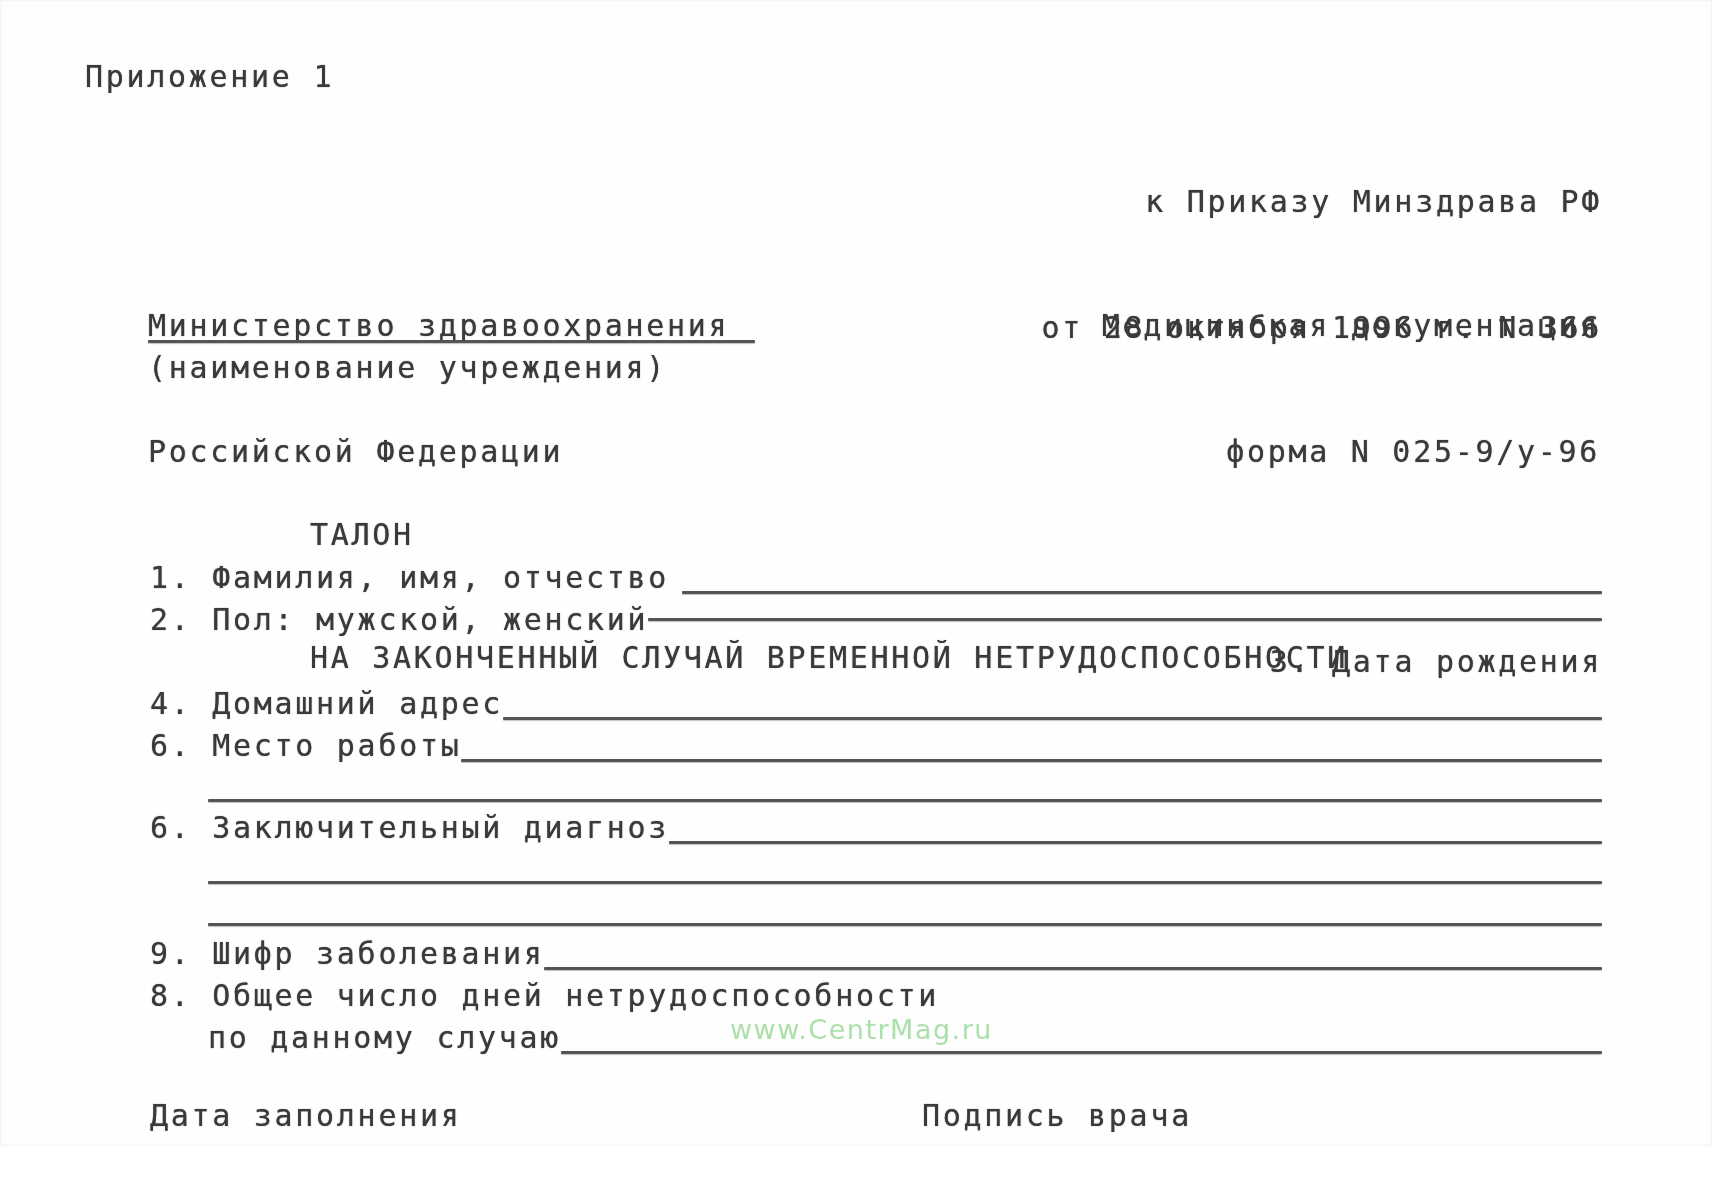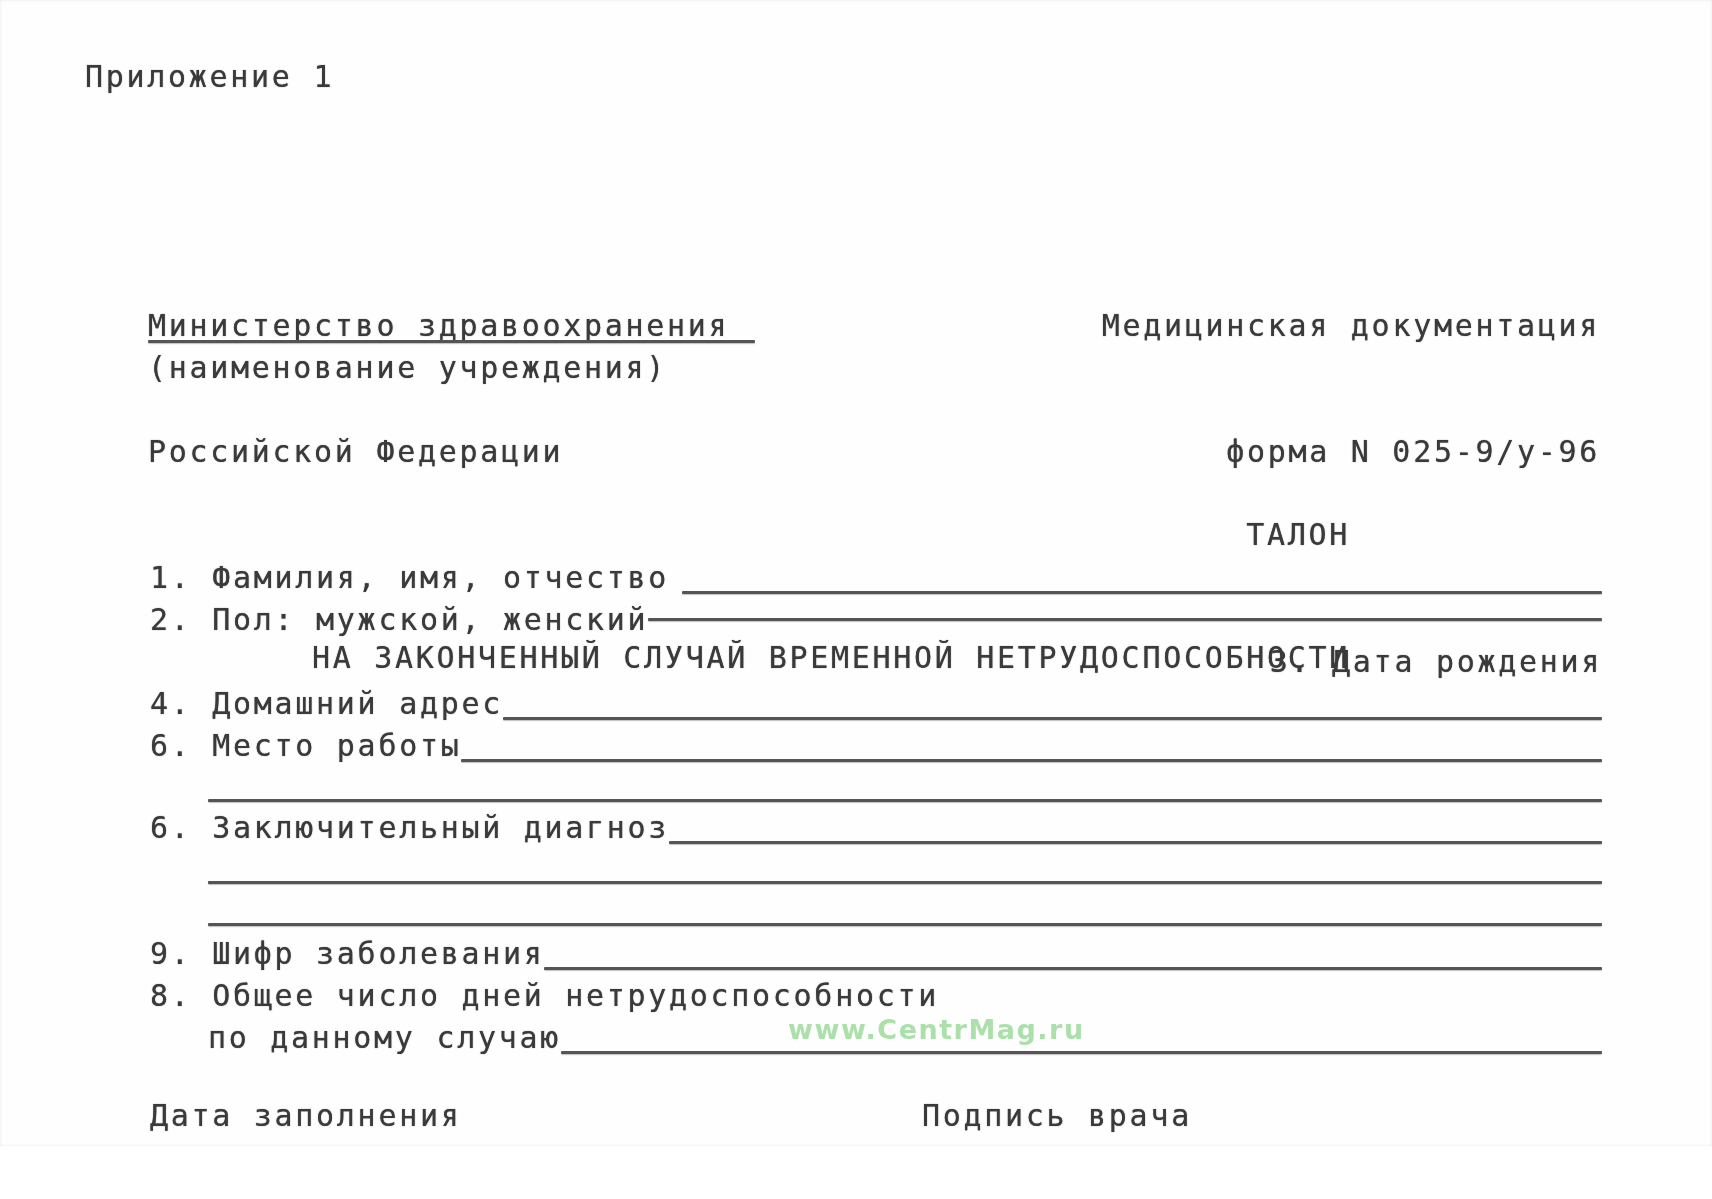--- a/index.html
+++ b/index.html
@@ -19,21 +19,21 @@
     font-family: "DejaVu Sans Mono", "Liberation Mono", monospace;
     font-size: 30px;
     letter-spacing: 2.7px;
     color: #3a3a3a;
     text-shadow: 0 0 1px rgba(58,58,58,0.85);
     white-space: pre;
   }
   .abs { position: absolute; }
   .lh { line-height: 42px; }
   .right { text-align: right; }
-  .center { text-align: right; }
+  .center { text-align: left; }
 
   
   .pos-appendix   { left: 85px;  top: 59px;  }
   .pos-order      { right: 110px; top: 97px;  }
   .pos-ministry   { left: 148px; top: 221px; }
   .pos-doctype    { right: 112px; top: 221px; }
   .pos-instline   { left: 148px; top: 340px; width: 607px; }
   .pos-instcap    { left: 148px; top: 350px; }
   .pos-title      { left: 310px; top: 432px; width: 1040px; line-height: 41px; }
 
@@ -58,36 +58,40 @@
     box-shadow: 0 1px 1px rgba(80,80,80,0.35);
     border-radius: 1px;
   }
   .hline {
     height: 3px;
     background: #555555;
     box-shadow: 0 1px 1px rgba(80,80,80,0.35);
     border-radius: 1px;
   }
   .watermark {
-    left: 788px; top: 1014px;
+    left: 730px; top: 1014px;
     font-family: "DejaVu Sans", "Liberation Sans", sans-serif;
-    font-weight: bold;
+    font-weight: normal;
     font-size: 27px;
     letter-spacing: 1.5px;
     text-shadow: none;
     z-index: 5;
   }
 </style>
 </head>
 <body>
 
 <div class="page">
 
   <div class="mono abs pos-appendix">Приложение 1</div>
 
+  <div class="mono abs right lh pos-order">
+    <div>к Приказу Минздрава РФ</div>
+    <div>от 28 октября 1996 г. N 366</div>
+  </div>
 
   <div class="mono abs lh pos-ministry">
     <div>Министерство здравоохранения</div>
     <div>Российской Федерации</div>
   </div>
 
   <div class="mono abs right lh pos-doctype">
     <div>Медицинская документация</div>
     <div>форма N 025-9/у-96</div>
   </div>

